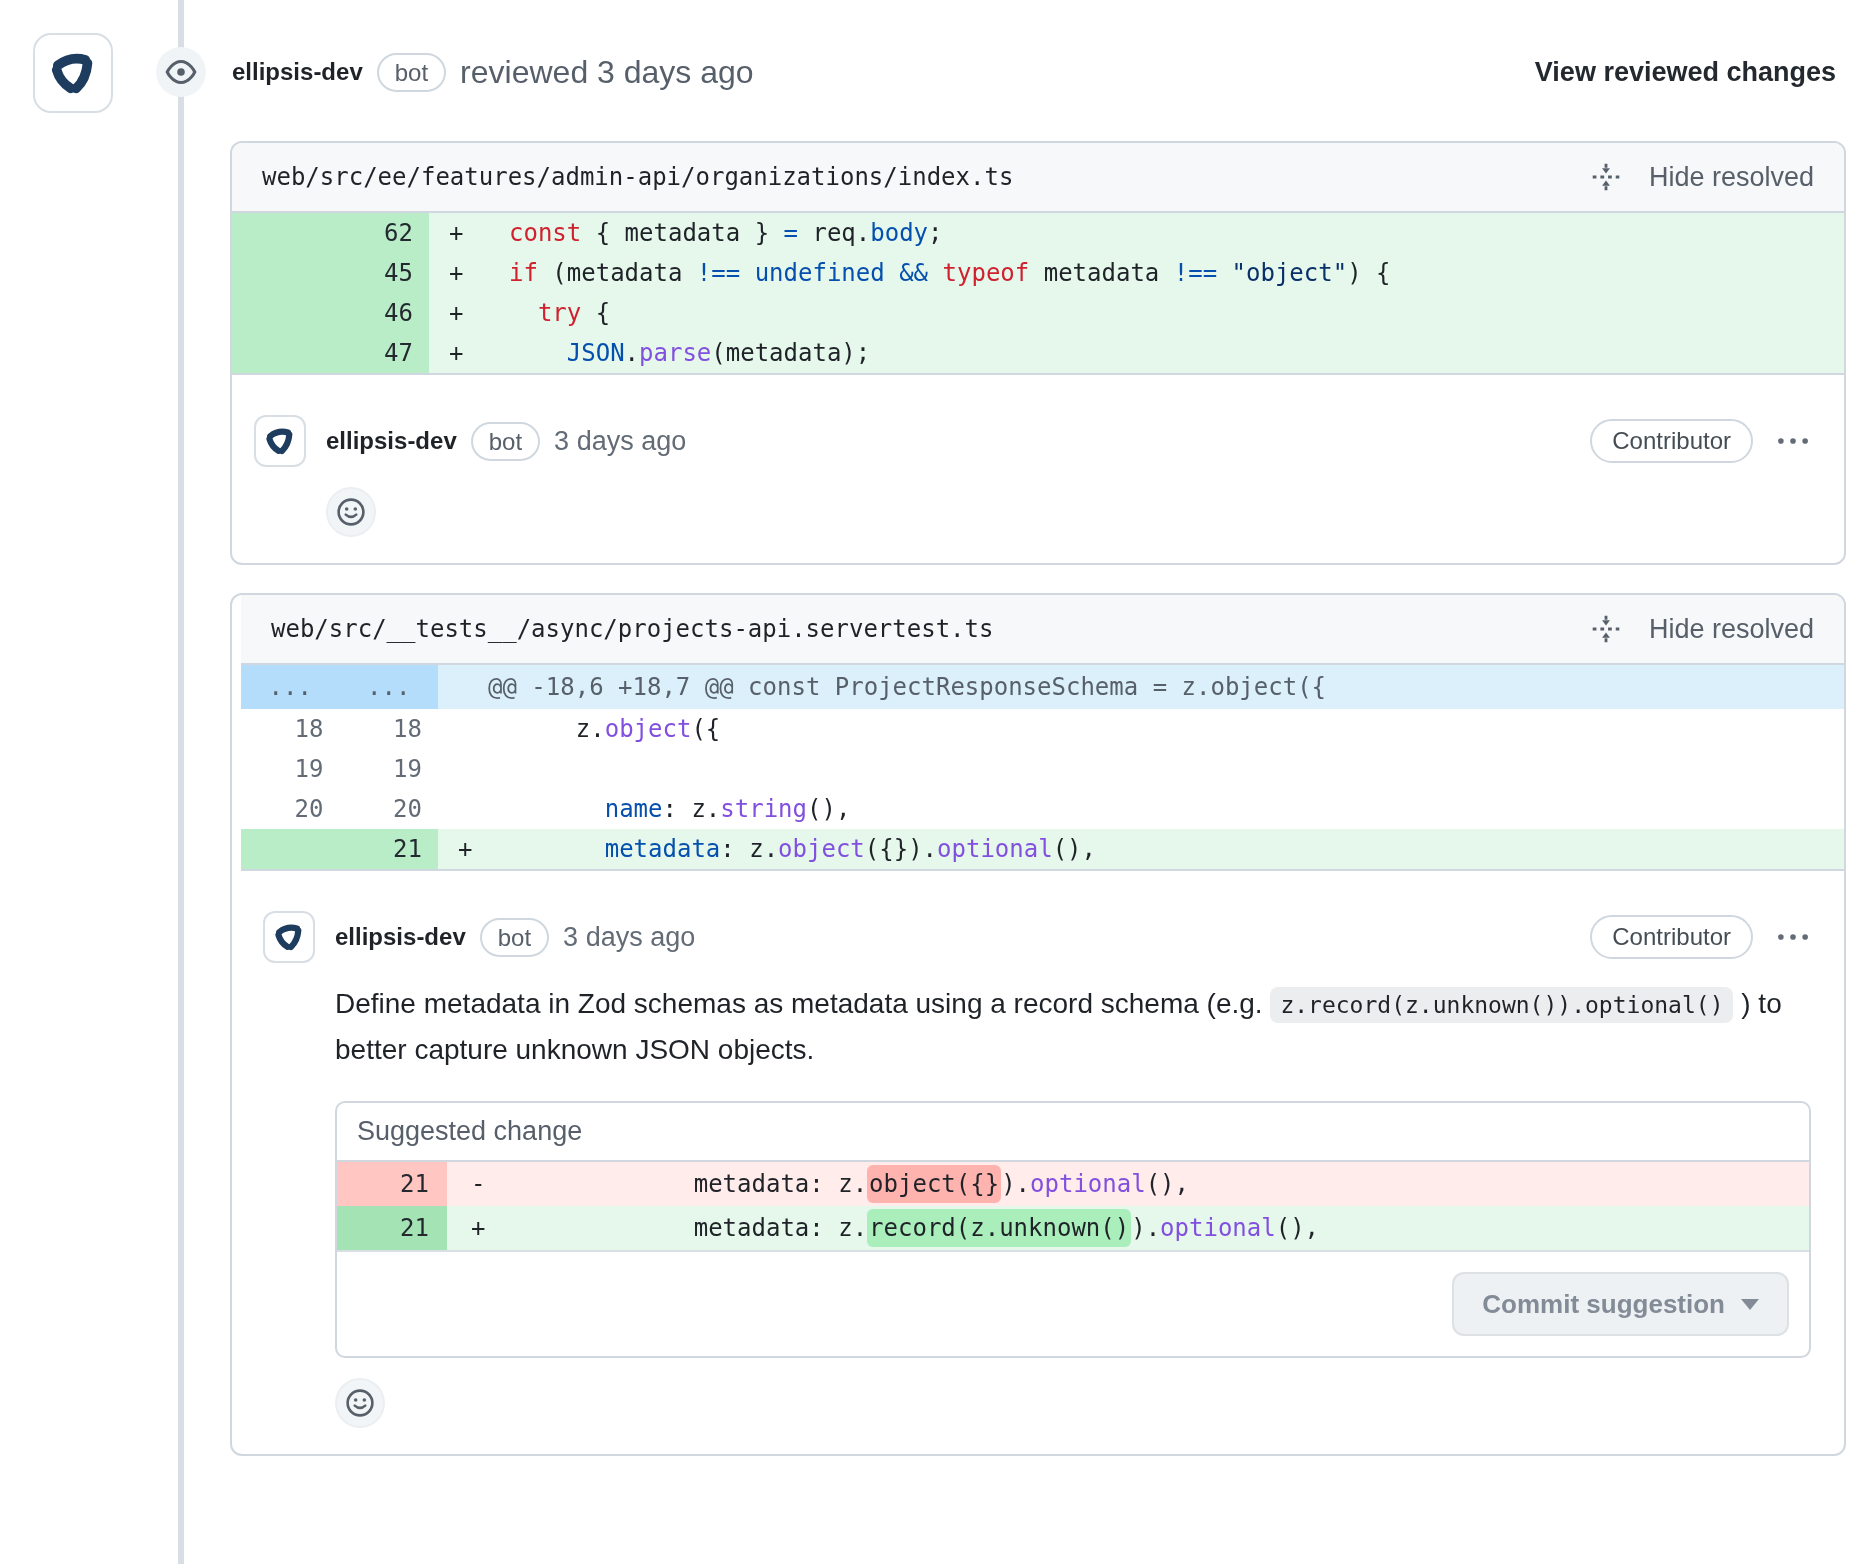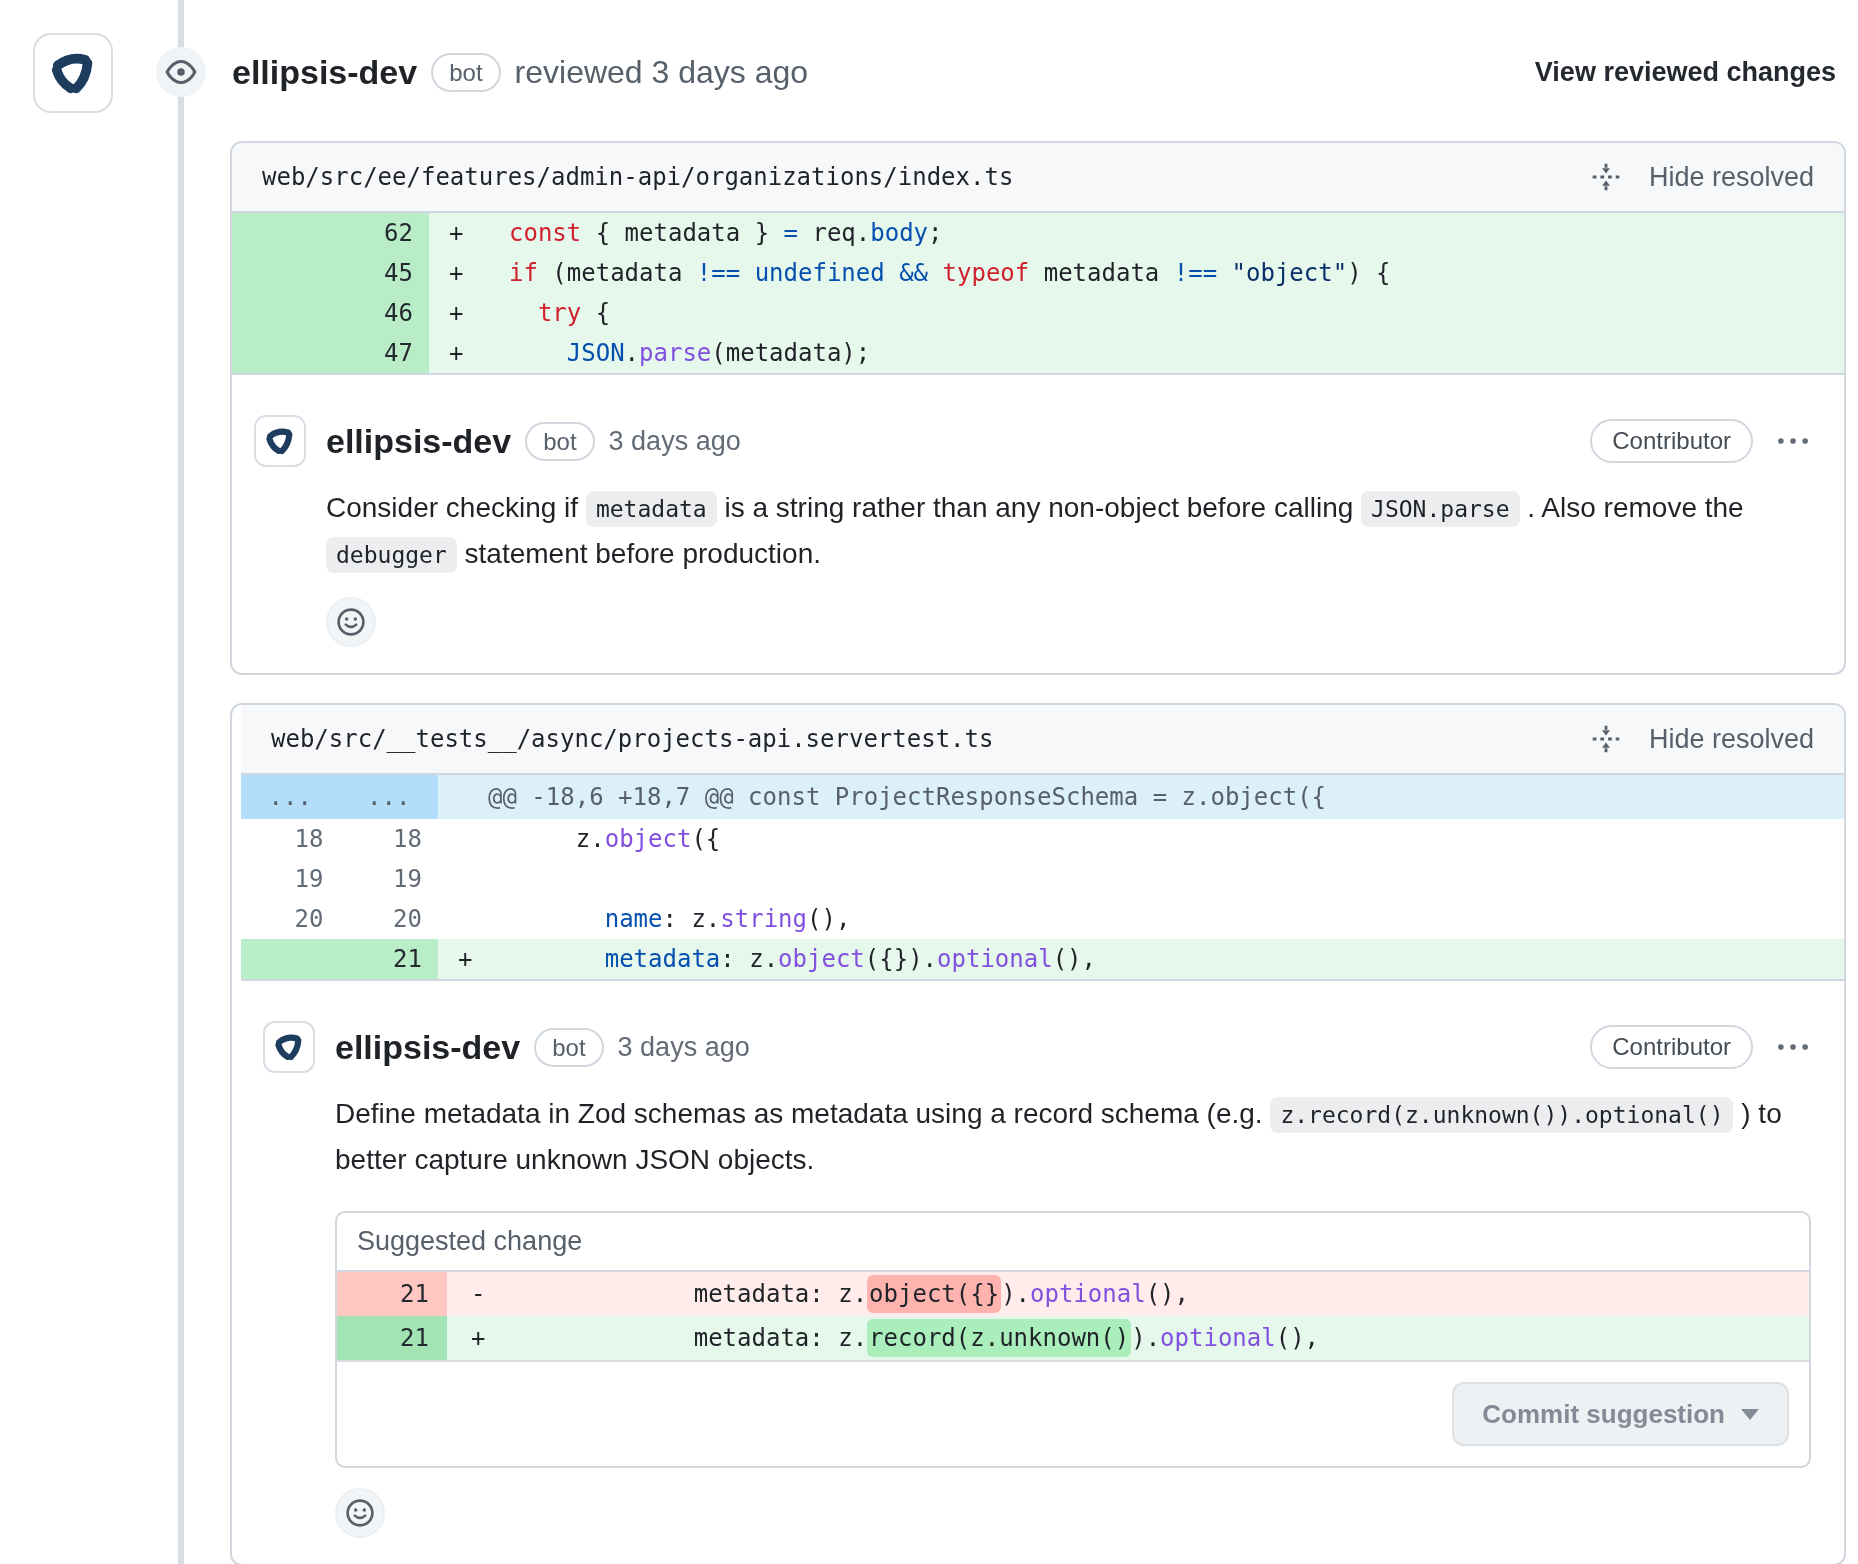--- a/index.html
+++ b/index.html
@@ -17,21 +17,21 @@
     display:flex; align-items:center; justify-content:center; z-index:2;
   }
   .eye-badge {
     position:absolute; left:156px; top:47px; width:50px; height:50px; border-radius:50%;
     background:#f1f4f7; display:flex; align-items:center; justify-content:center; z-index:1; color:#57606a;
   }
   .review-header {
     position:absolute; left:232px; top:50px; right:22px; height:44px;
     display:flex; align-items:center; z-index:1;
   }
-  .author-name { font-size:34px; font-weight:700; color:#1f2328; }
+  .author-name { font-size:24px; font-weight:700; color:#1f2328; }
   .pill {
     border:2px solid #d0d7de; border-radius:999px; color:#57606a;
     font-size:24px; line-height:33px; padding:1px 16px; margin-left:14px; white-space:nowrap;
   }
   .action-text { margin-left:14px; font-size:32px; color:#57606a; }
   .view-link { margin-left:auto; font-size:27px; font-weight:600; color:#24292f; cursor:pointer; }
 
   
   .content { position:relative; margin-left:230px; margin-right:12px; z-index:1; }
   .card {
@@ -217,21 +217,20 @@
           <span class="time-link">3 days ago</span>
           <span class="role-pill">Contributor</span>
           <span class="kebab">
             <svg width="36" height="36" viewBox="0 0 16 16">
               <circle cx="2.6" cy="8" r="1.25" fill="#636c76"></circle>
               <circle cx="8" cy="8" r="1.25" fill="#636c76"></circle>
               <circle cx="13.4" cy="8" r="1.25" fill="#636c76"></circle>
             </svg>
           </span>
         </div>
-        <div class="comment-body"><span>Consider checking if </span><code class="chip">metadata</code><span> is a string rather than any non-object before calling </span><code class="chip">JSON.parse</code><span> . Also remove the </span><code class="chip">debugger</code><span> statement before production.</span></div>
         <div class="reaction">
           <svg width="30" height="30" viewBox="0 0 16 16">
             <circle cx="8" cy="8" r="6.6" fill="none" stroke="currentColor" stroke-width="1.4"></circle>
             <circle cx="5.7" cy="6.4" r="0.95" fill="currentColor"></circle>
             <circle cx="10.3" cy="6.4" r="0.95" fill="currentColor"></circle>
             <path d="M5.2 9.4 Q8 11.9 10.8 9.4" fill="none" stroke="currentColor" stroke-width="1.4" stroke-linecap="round"></path>
           </svg>
         </div>
       </div>
     </div>

